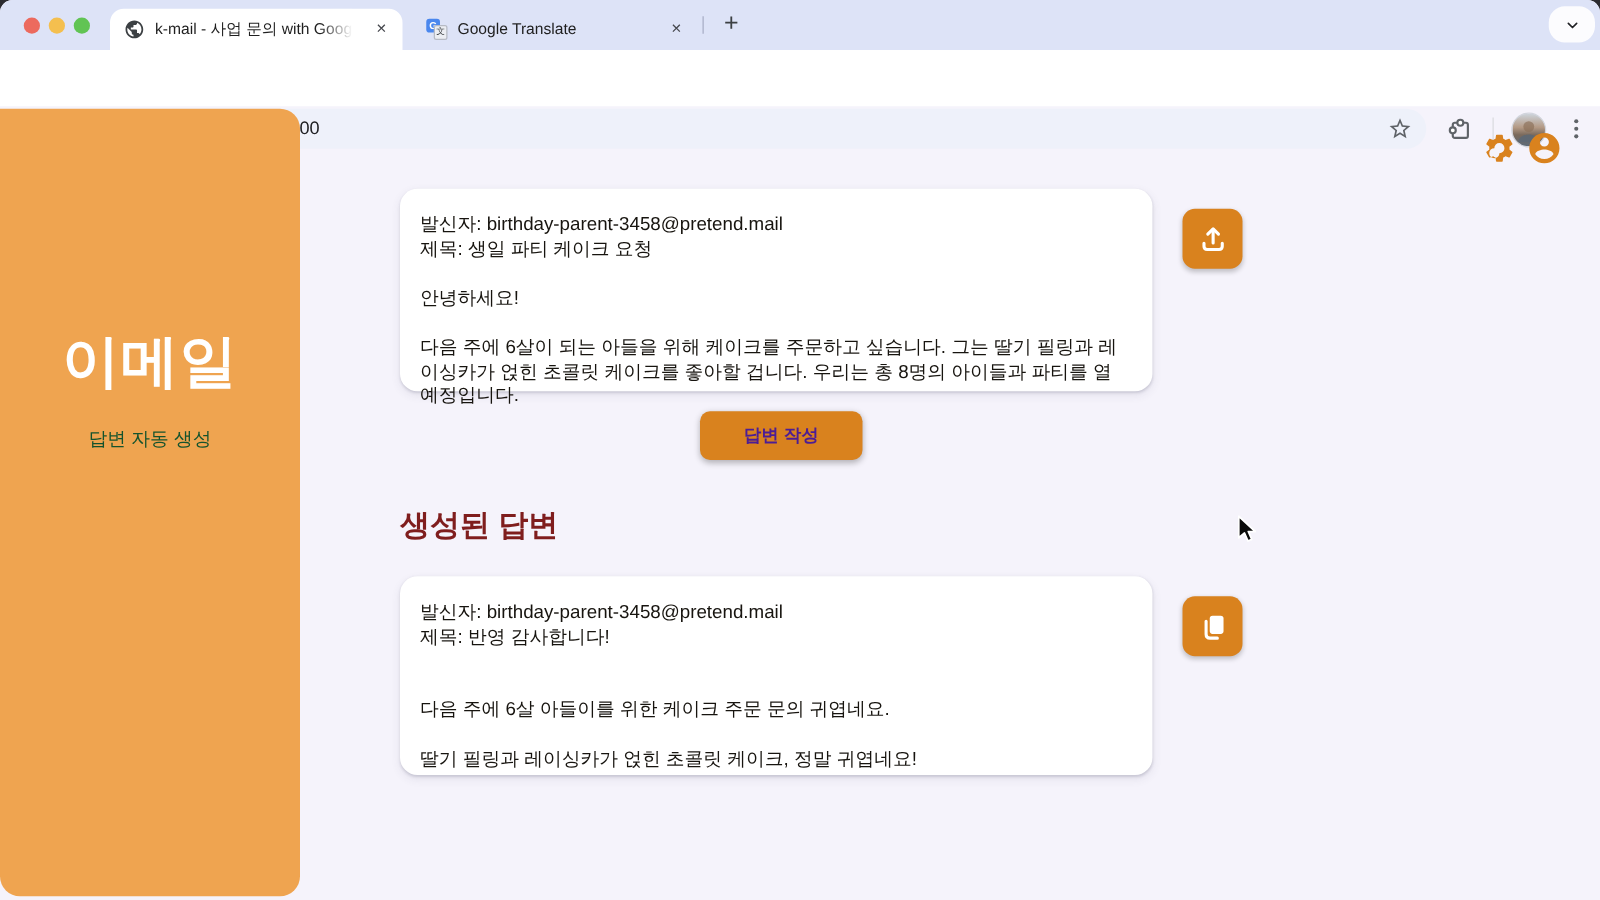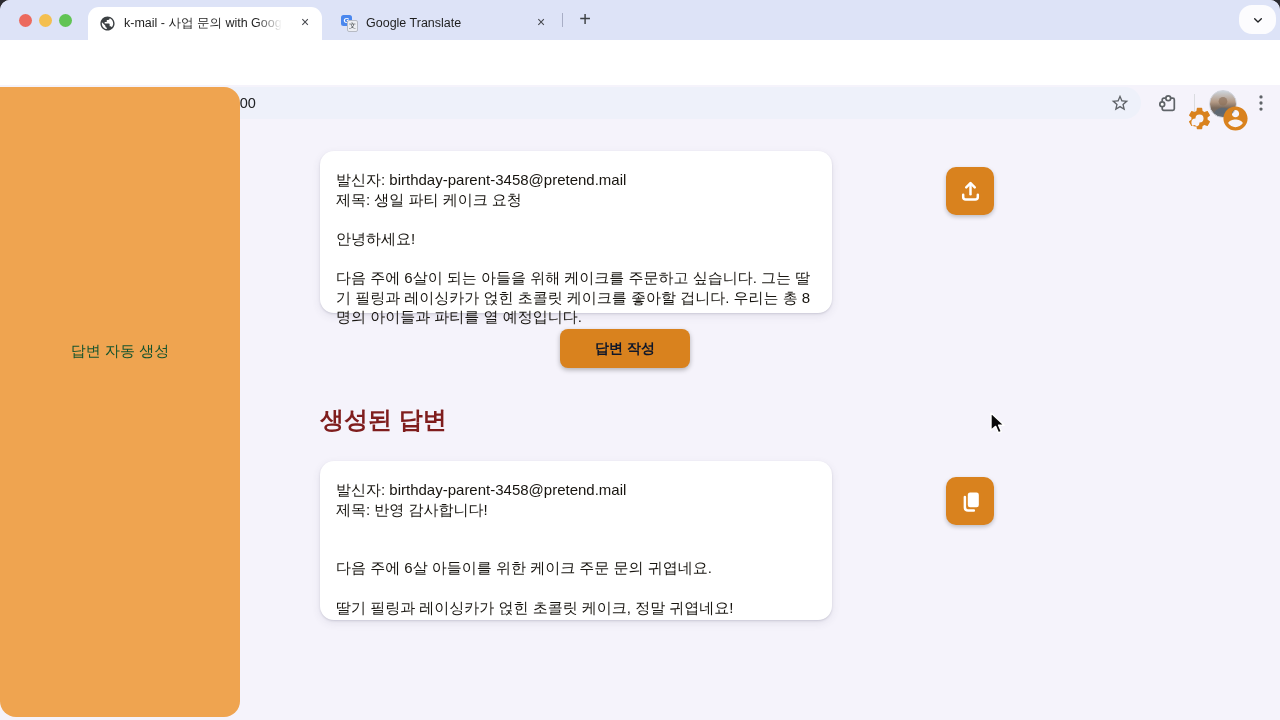--- a/index.html
+++ b/index.html
@@ -52,34 +52,34 @@
     background:linear-gradient(180deg,#cdd4db 0%,#b49a85 42%,#7b6a5c 65%,#5d6b79 100%);
     overflow:hidden; border:0.5px solid #d2d5dd; }
   
   .sidebar { position:absolute; left:0; top:87px; width:240px; height:630px;
     background:#efa450; border-radius:0 16px 16px 16px; }
   .sidebar-title { position:absolute; top:172px; width:100%; text-align:center;
     font-size:46px; font-weight:bold; color:#ffffff; letter-spacing:1px; }
   .sidebar-subtitle { position:absolute; top:255px; width:100%; text-align:center;
     font-size:15px; color:#14532d; }
   .app-ic { position:absolute; }
-  .card { position:absolute; left:320px; width:512px; background:#ffffff; border-radius:14px;
+  .card { position:absolute; left:320px; width:602px; background:#ffffff; border-radius:14px;
     box-shadow:0 1px 2px rgba(70,70,100,.18), 0 3px 8px rgba(70,70,100,.10);
     box-sizing:border-box; padding:19px 16px 0 16px;
     font-size:15px; line-height:19.6px; color:#17140f; }
   .card-in  { top:151px; height:162px; }
   .card-out { top:461px; height:159px; overflow:hidden; }
   .ln { min-height:19.6px; white-space:pre-wrap; }
   .icon-btn { position:absolute; left:946px; width:48px; height:48px; border-radius:10px;
     background:#d9821e; border:none; box-shadow:0 2px 4px rgba(0,0,0,.22);
     display:flex; align-items:center; justify-content:center; padding:0; }
   .upload-btn { top:167px; }
   .copy-btn { top:477px; }
   .compose-btn { position:absolute; left:560px; top:329px; width:130px; height:39px;
-    border:none; border-radius:8px; background:#d9821e; color:#0f172a;
+    border:none; border-radius:8px; background:#d9821e; color:#4c1d95;
     font-family:"Liberation Sans", sans-serif; font-size:14px; font-weight:bold;
     box-shadow:0 2px 5px rgba(0,0,0,.28); }
   .gen-heading { position:absolute; left:320px; top:404px; font-size:24px;
     font-weight:bold; color:#7f1d1d; margin:0; }
   .cursor { position:absolute; left:990px; top:412px; }
   .tl-icon { width:17px; height:17px; position:relative; }
   .tl-blue { position:absolute; left:0; top:0; width:11px; height:11px; border-radius:2.5px;
     background:#4a87ee; color:#fff; font-size:8px; font-weight:bold; text-align:center; line-height:11px; }
   .tl-gray { position:absolute; right:0; bottom:0; width:9px; height:10px; border-radius:2px;
     background:#eceef3; border:0.5px solid #b6bac4; color:#3c4043; font-size:7px;
@@ -160,20 +160,21 @@
         </svg>
     </div>
     <svg class="nav-ic" style="left:1250px; top:52px; width:22px; height:22px;" viewBox="0 0 24 24">
       <circle cx="12" cy="5.4" r="1.8" fill="#5f6368"></circle>
         <circle cx="12" cy="12" r="1.8" fill="#5f6368"></circle>
         <circle cx="12" cy="18.6" r="1.8" fill="#5f6368"></circle>
     </svg>
   </div>
 
   <aside class="sidebar">
+    <div class="sidebar-title">이메일</div>
     <div class="sidebar-subtitle">답변 자동 생성</div>
   </aside>
 
   <svg class="app-ic" style="left:1186px; top:105px; width:27px; height:27px;" viewBox="0 0 24 24">
     <path fill="#d9821e" d="M19.14 12.94c.04-.3.06-.61.06-.94 0-.32-.02-.64-.07-.94l2.03-1.58c.18-.14.23-.41.12-.61l-1.92-3.32c-.12-.22-.37-.29-.59-.22l-2.39.96c-.5-.38-1.03-.7-1.62-.94l-.36-2.54c-.04-.24-.24-.41-.48-.41h-3.84c-.24 0-.43.17-.47.41l-.36 2.54c-.59.24-1.13.57-1.62.94l-2.39-.96c-.22-.08-.47 0-.59.22L2.74 8.87c-.12.21-.08.47.12.61l2.03 1.58c-.05.3-.09.63-.09.94s.02.64.07.94l-2.03 1.58c-.18.14-.23.41-.12.61l1.92 3.32c.12.22.37.29.59.22l2.39-.96c.5.38 1.03.7 1.62.94l.36 2.54c.05.24.24.41.48.41h3.84c.24 0 .44-.17.47-.41l.36-2.54c.59-.24 1.13-.56 1.62-.94l2.39.96c.22.08.47 0 .59-.22l1.92-3.32c.12-.22.07-.47-.12-.61l-2.01-1.58zM12 15.6A3.6 3.6 0 118.4 12 3.61 3.61 0 0112 8.4a3.6 3.6 0 010 7.2z"></path>
   </svg>
   <svg class="app-ic" style="left:1221px; top:104px; width:29px; height:29px;" viewBox="0 0 24 24">
     <path fill="#d9821e" d="M12 2C6.48 2 2 6.48 2 12s4.48 10 10 10 10-4.48 10-10S17.52 2 12 2zm0 3c1.66 0 3 1.34 3 3s-1.34 3-3 3-3-1.34-3-3 1.34-3 3-3zm0 14.2c-2.5 0-4.71-1.28-6-3.22.03-1.99 4-3.08 6-3.08 1.99 0 5.97 1.09 6 3.08-1.29 1.94-3.5 3.22-6 3.22z"></path>
   </svg>
 

